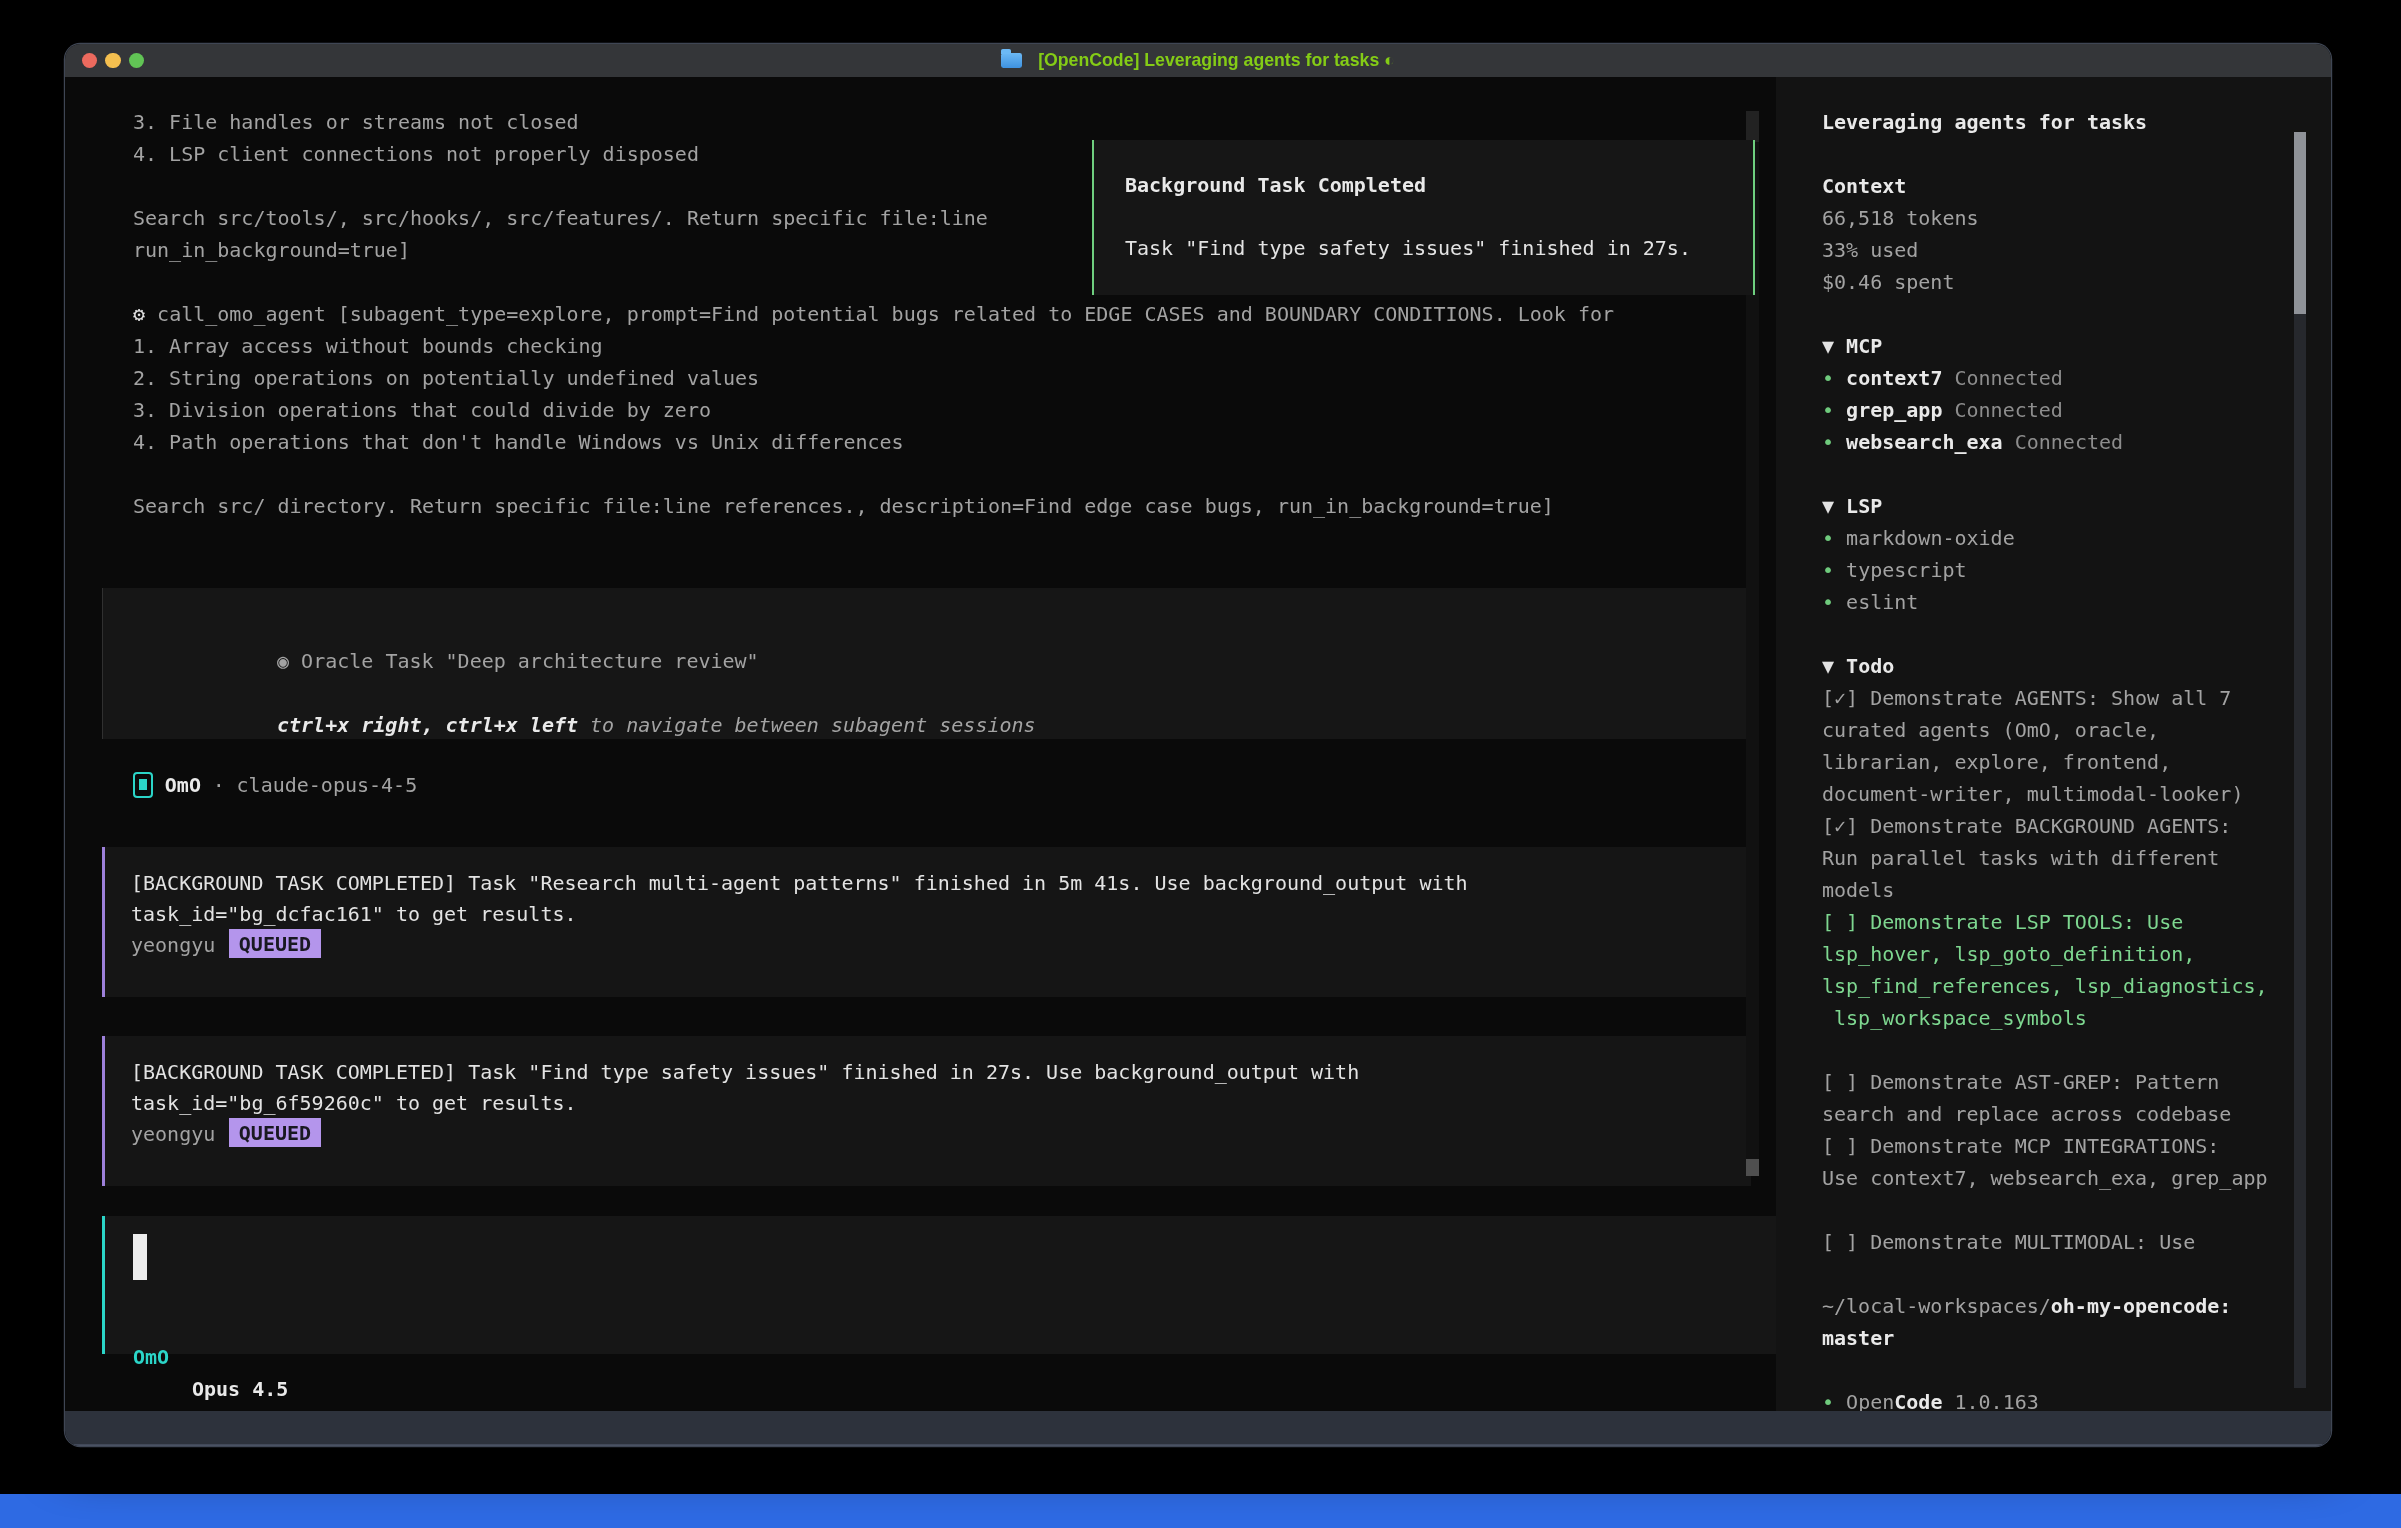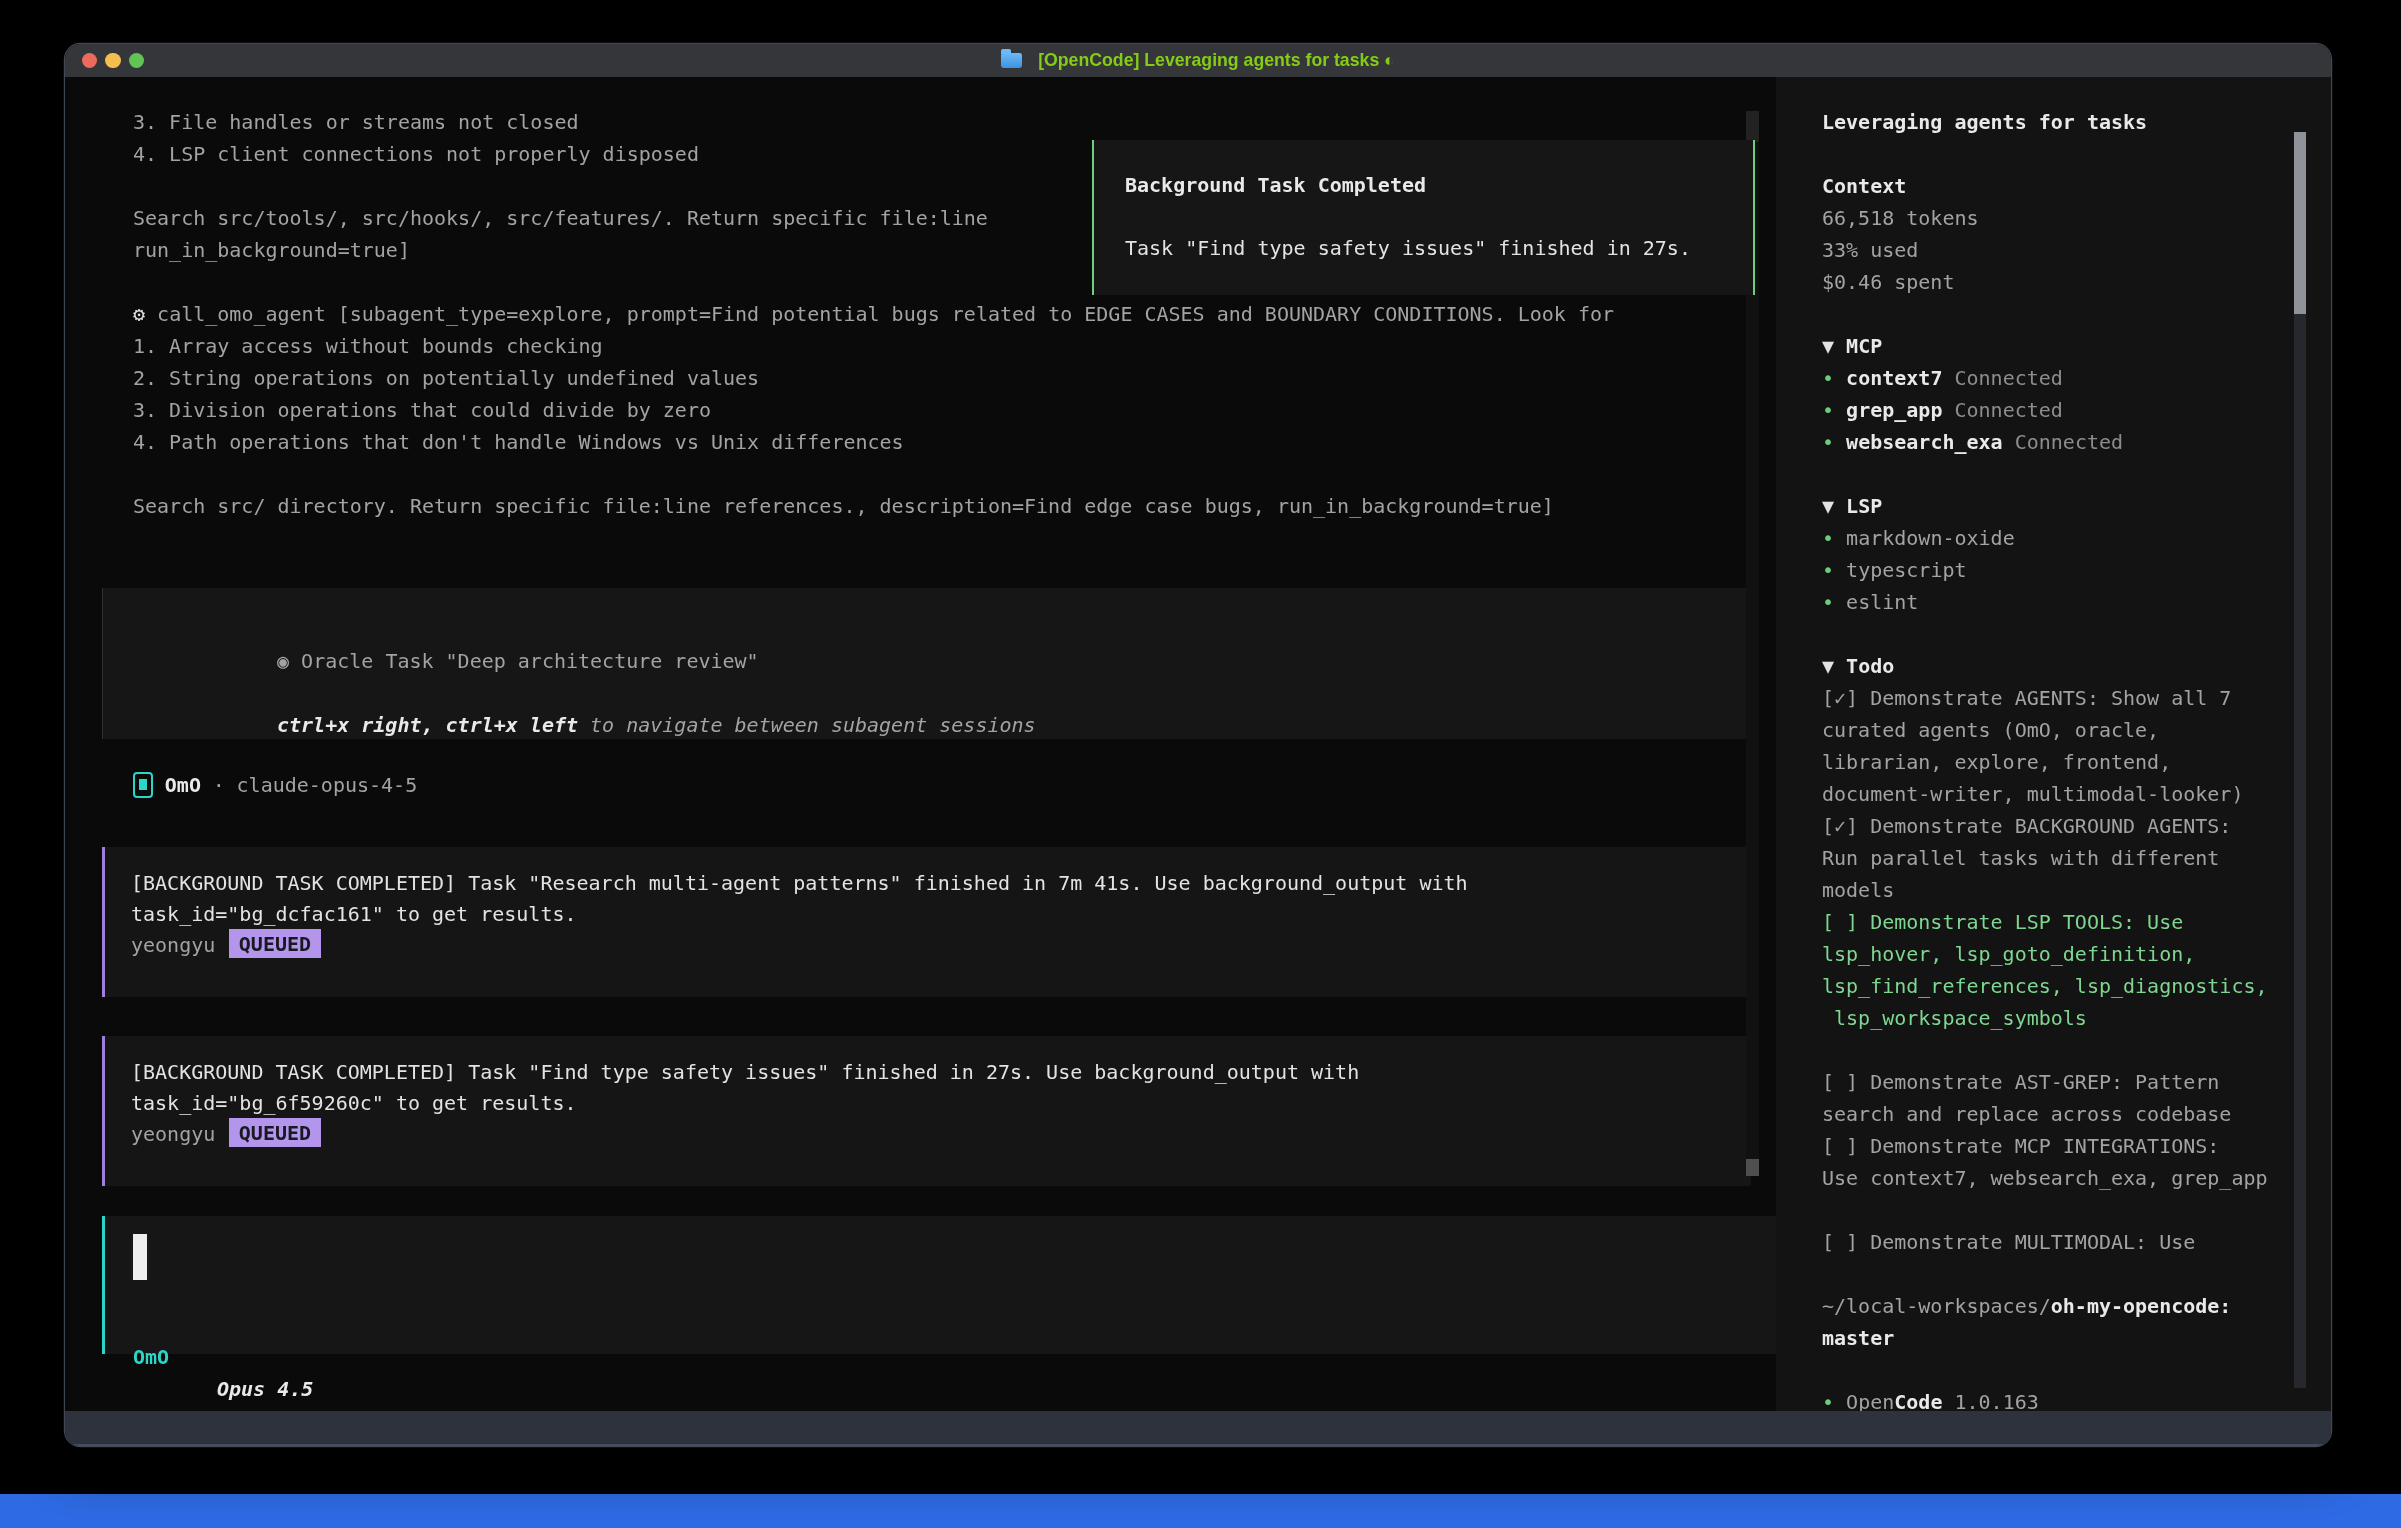--- a/index.html
+++ b/index.html
@@ -45,21 +45,21 @@
   .task-box{position:absolute;left:37px;width:1646px;height:150px;background:#151515;border-left:3.5px solid #9d80da;}
   .task-box.b1{top:770px;} .task-box.b2{top:959px;}
   .task-l1{position:absolute;left:26px;top:19.5px;}
   .task-l2{position:absolute;left:26px;top:51px;}
   .task-meta{position:absolute;left:26px;top:82px;display:flex;align-items:flex-start;gap:14px;}
   .badge{background:#b495ec;color:#191921;font-weight:bold;padding:0.6px 9.5px;font-size:20px;line-height:28px;}
 
   .input-box{position:absolute;left:37px;top:1139px;width:1671px;height:138px;background:#161616;border-left:3px solid #2bd5c8;}
   .cursor{position:absolute;left:28px;top:17.7px;width:14px;height:46px;background:#ededed;}
   .input-meta{position:absolute;left:0;top:93px;width:100%;height:31px;}
-  .im-agent{position:absolute;left:28px;} .im-model{position:absolute;left:112px;font-style:italic;} .im-provider{position:absolute;left:223px;}
+  .im-agent{position:absolute;left:28px;} .im-model{position:absolute;left:87px;} .im-provider{position:absolute;left:223px;}
 
   .statusrow{position:absolute;top:1295px;left:0;width:1711px;height:32px;}
   .spinner{position:absolute;left:44px;color:#2ba8a0;font-weight:bold;letter-spacing:1.2px;}
 
   .main-scroll{position:absolute;left:1681px;top:34px;width:13px;height:1065px;z-index:1;}
   .ms-seg-top{position:absolute;left:0;top:0;width:13px;height:31px;background:#222;}
   .ms-track{position:absolute;left:0;top:31px;width:13px;height:1018px;background:#111;}
   .ms-thumb{position:absolute;left:0;top:1048px;width:13px;height:16.5px;background:#4f4f4f;}
 
   .side-col{position:absolute;left:46px;top:29px;width:473px;}
@@ -113,21 +113,21 @@
         </div>
 
         <div class="agent-line">
           <div class="omo-icon"><div class="omo-icon-inner"></div></div>
           <span class="w">OmO</span>
           <span class="g">·</span>
           <span class="g">claude-opus-4-5</span>
         </div>
 
         <div class="task-box b1">
-          <div class="task-l1 wr">[BACKGROUND TASK COMPLETED] Task "Research multi-agent patterns" finished in 7m 41s. Use background_output with</div>
+          <div class="task-l1 wr">[BACKGROUND TASK COMPLETED] Task "Research multi-agent patterns" finished in 5m 41s. Use background_output with</div>
           <div class="task-l2 wr">task_id="bg_dcfac161" to get results.</div>
           <div class="task-meta">
             <span class="g">yeongyu</span>
             <span class="badge">QUEUED</span>
           </div>
         </div>
 
         <div class="task-box b2">
           <div class="task-l1 wr">[BACKGROUND TASK COMPLETED] Task "Find type safety issues" finished in 27s. Use background_output with</div>
           <div class="task-l2 wr">task_id="bg_6f59260c" to get results.</div>

